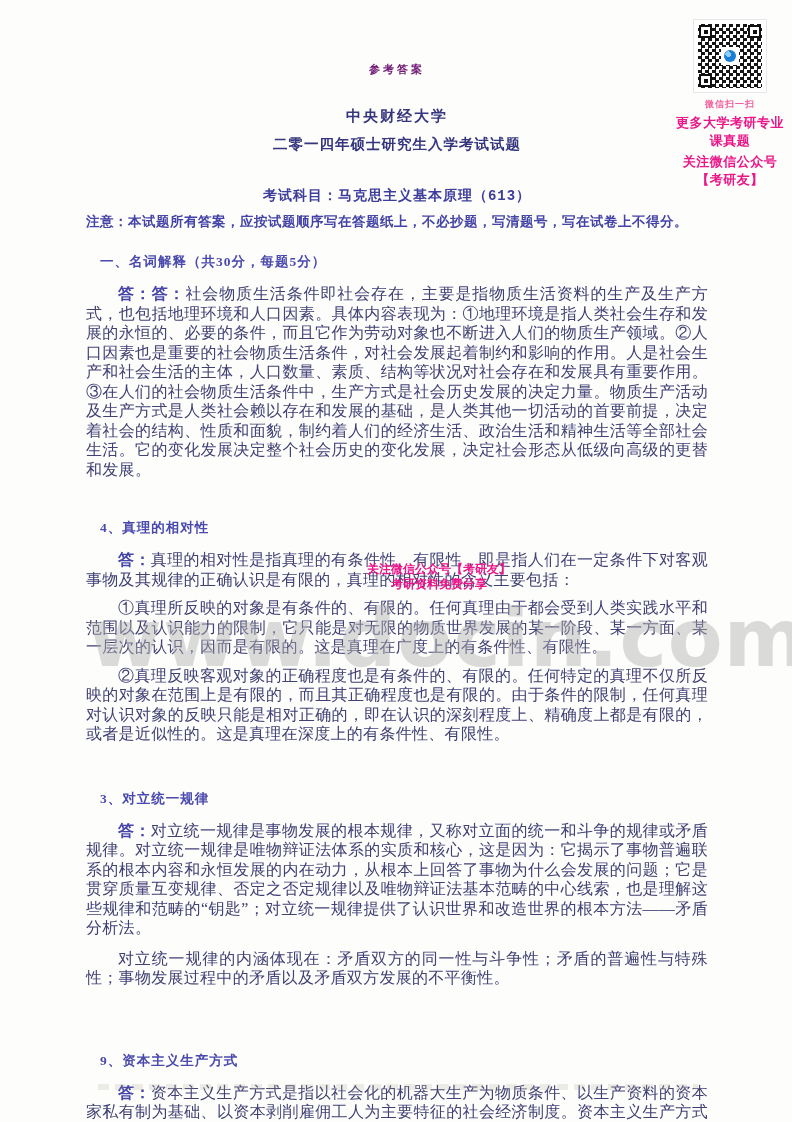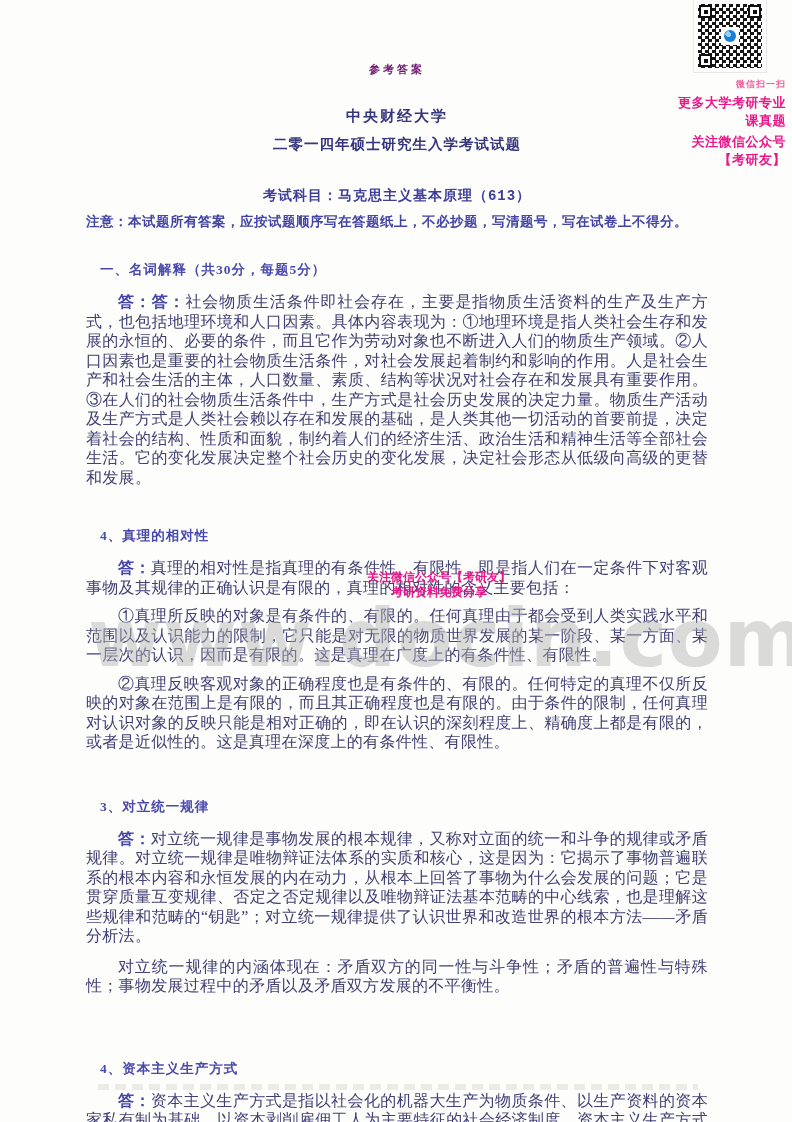--- a/index.html
+++ b/index.html
@@ -7,41 +7,41 @@
         font-family:"Liberation Serif","DejaVu Serif",serif;}
   .content{position:absolute;left:86px;top:0;width:622px;z-index:1;}
 
   .doc-title{margin-top:62px;text-align:center;font-size:11px;font-weight:bold;
              color:#701a75;letter-spacing:3px;}
   .univ{margin-top:30px;text-align:center;font-size:15px;font-weight:bold;color:#36367f;letter-spacing:2px;}
   .exam{margin-top:9px;text-align:center;font-size:14.5px;font-weight:bold;color:#36367f;letter-spacing:1px;}
   .subject{margin-top:33px;text-align:center;font-size:14px;font-weight:bold;color:#3d3d9c;letter-spacing:1px;font-family:Liberation Mono, monospace;}
   .notice{margin-top:8px;font-size:13.5px;font-weight:600;color:#4444a6;letter-spacing:0.5px;}
 
-  .sec-heading{margin-top:30px;padding-left:14px;font-size:13.5px;font-weight:bold;color:#4a4aae;letter-spacing:1px;}
+  .sec-heading{margin-top:22px;padding-left:14px;font-size:13.5px;font-weight:bold;color:#4a4aae;letter-spacing:1px;}
   .q-title{margin-top:22px;padding-left:14px;font-size:13.5px;font-weight:bold;color:#4a4aae;letter-spacing:1px;}
 
   p.ans{margin:13px 0 0;text-indent:2em;text-align:justify;font-size:16px;
         line-height:19.5px;color:#414175;letter-spacing:0.3px;}
   p.pt{margin-top:9px;}
   p.pt2{margin-top:11px;}
   .pfx{color:#4646a8;font-weight:bold;}
   .gap-lg{height:18px;}
   .gap-xl{height:24px;}
 
   .q2-wrap{position:relative;}
   .ad-overlay{position:absolute;left:248px;top:12px;width:210px;text-align:center;z-index:3;
               font-family:"Liberation Sans","DejaVu Sans",sans-serif;
               font-size:12px;font-weight:bold;color:#e9158a;line-height:15px;}
 
   .watermark{position:absolute;left:88px;top:592px;z-index:2;pointer-events:none;
              font-family:"DejaVu Sans","Liberation Sans",sans-serif;
              font-size:80px;font-weight:bold;color:rgba(176,176,176,0.45);letter-spacing:1px;}
 
-  .qr-block{position:absolute;top:0;right:6px;width:112px;z-index:3;text-align:right;
+  .qr-block{position:absolute;top:20px;right:6px;width:112px;z-index:3;text-align:center;
             font-family:"Liberation Sans","DejaVu Sans",sans-serif;}
   .qr{position:relative;margin:0 auto;width:64px;height:64px;border:4px solid #fff;
       outline:1px solid #e7e7e7;
       background:conic-gradient(#161616 25%,#fff 0 50%,#161616 0 75%,#fff 0);
       background-size:7px 7px;}
   .finder{position:absolute;width:13px;height:13px;border:2.5px solid #111;background:#fff;box-sizing:border-box;}
   .finder::after{content:"";position:absolute;left:2.5px;top:2.5px;width:4px;height:4px;background:#111;}
   .finder.tl{left:1px;top:1px;} .finder.tr{right:1px;top:1px;} .finder.bl{left:1px;bottom:1px;}
   .qr-logo{position:absolute;left:23px;top:23px;width:18px;height:18px;background:#fff;
            display:flex;align-items:center;justify-content:center;}
@@ -94,21 +94,21 @@
       <p class="ans pt">②真理反映客观对象的正确程度也是有条件的、有限的。任何特定的真理不仅所反映的对象在范围上是有限的，而且其正确程度也是有限的。由于条件的限制，任何真理对认识对象的反映只能是相对正确的，即在认识的深刻程度上、精确度上都是有限的，或者是近似性的。这是真理在深度上的有条件性、有限性。</p>
     </div>
 
     <div class="gap-xl"></div>
     <div class="q-title">3、对立统一规律</div>
     <p class="ans"><span class="pfx">答：</span><span>对立统一规律是事物发展的根本规律，又称对立面的统一和斗争的规律或矛盾规律。对立统一规律是唯物辩证法体系的实质和核心，这是因为：它揭示了事物普遍联系的根本内容和永恒发展的内在动力，从根本上回答了事物为什么会发展的问题；它是贯穿质量互变规律、否定之否定规律以及唯物辩证法基本范畴的中心线索，也是理解这些规律和范畴的“钥匙”；对立统一规律提供了认识世界和改造世界的根本方法——矛盾分析法。</span></p>
     <p class="ans pt2">对立统一规律的内涵体现在：矛盾双方的同一性与斗争性；矛盾的普遍性与特殊性；事物发展过程中的矛盾以及矛盾双方发展的不平衡性。</p>
 
     <div class="gap-xl"></div>
     <div class="gap-lg"></div>
-    <div class="q-title">4、资本主义生产方式</div>
+    <div class="q-title">9、资本主义生产方式</div>
     <p class="ans"><span class="pfx">答：</span><span>资本主义生产方式是指以社会化的机器大生产为物质条件、以生产资料的资本家私有制为基础、以资本剥削雇佣工人为主要特征的社会经济制度。资本主义生产方式是人类社会发展史上的一个历史阶段，是最后一个人剥削人的社会形态，资本主义生产方式基本特征主要包括：</span></p>
 
   </div>
 
   <div class="watermark">www.docin.com</div>
   <div class="faint-footer"></div>
 
 </div>
 
 </body></html>

